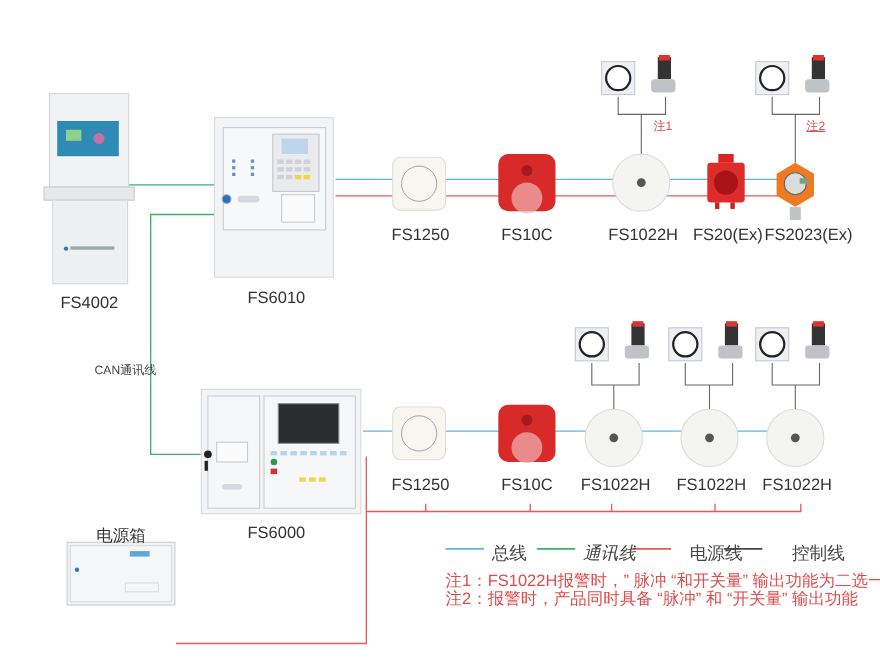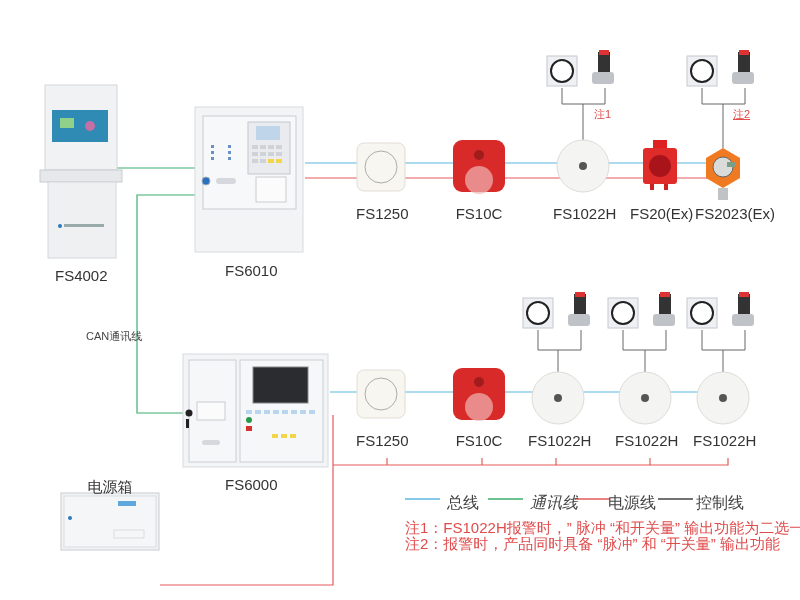--- a/index.html
+++ b/index.html
@@ -249,17 +249,17 @@
 <div class="label" style="left:454px;top:432px;width:50px;">FS10C</div>
 <div class="label" style="left:528px;top:432px;width:60px;">FS1022H</div>
 <div class="label" style="left:615px;top:432px;width:60px;">FS1022H</div>
 <div class="label" style="left:693px;top:432px;width:60px;">FS1022H</div>
 
 <div class="note-tag" style="left:594px;top:107px;">注1</div>
 <div class="note-tag" style="left:733px;top:107px;text-decoration:underline;">注2</div>
 
 <div class="legend-text" style="left:447px;top:493px;">总线</div>
 <div class="legend-text" style="left:530px;top:493px;font-style:italic;">通讯线</div>
-<div class="legend-text" style="left:608px;top:493px;">电源线</div>
-<div class="legend-text" style="left:696px;top:493px;">控制线</div>
+<div class="legend-text" style="left:627px;top:493px;">电源线</div>
+<div class="legend-text" style="left:720px;top:493px;">控制线</div>
 
 <div class="note-line" style="left:405px;top:519px;">注1：FS1022H报警时，” 脉冲 “和开关量” 输出功能为二选一</div>
 <div class="note-line" style="left:405px;top:535px;">注2：报警时，产品同时具备 “脉冲” 和 “开关量” 输出功能</div>
 
 </body></html>

